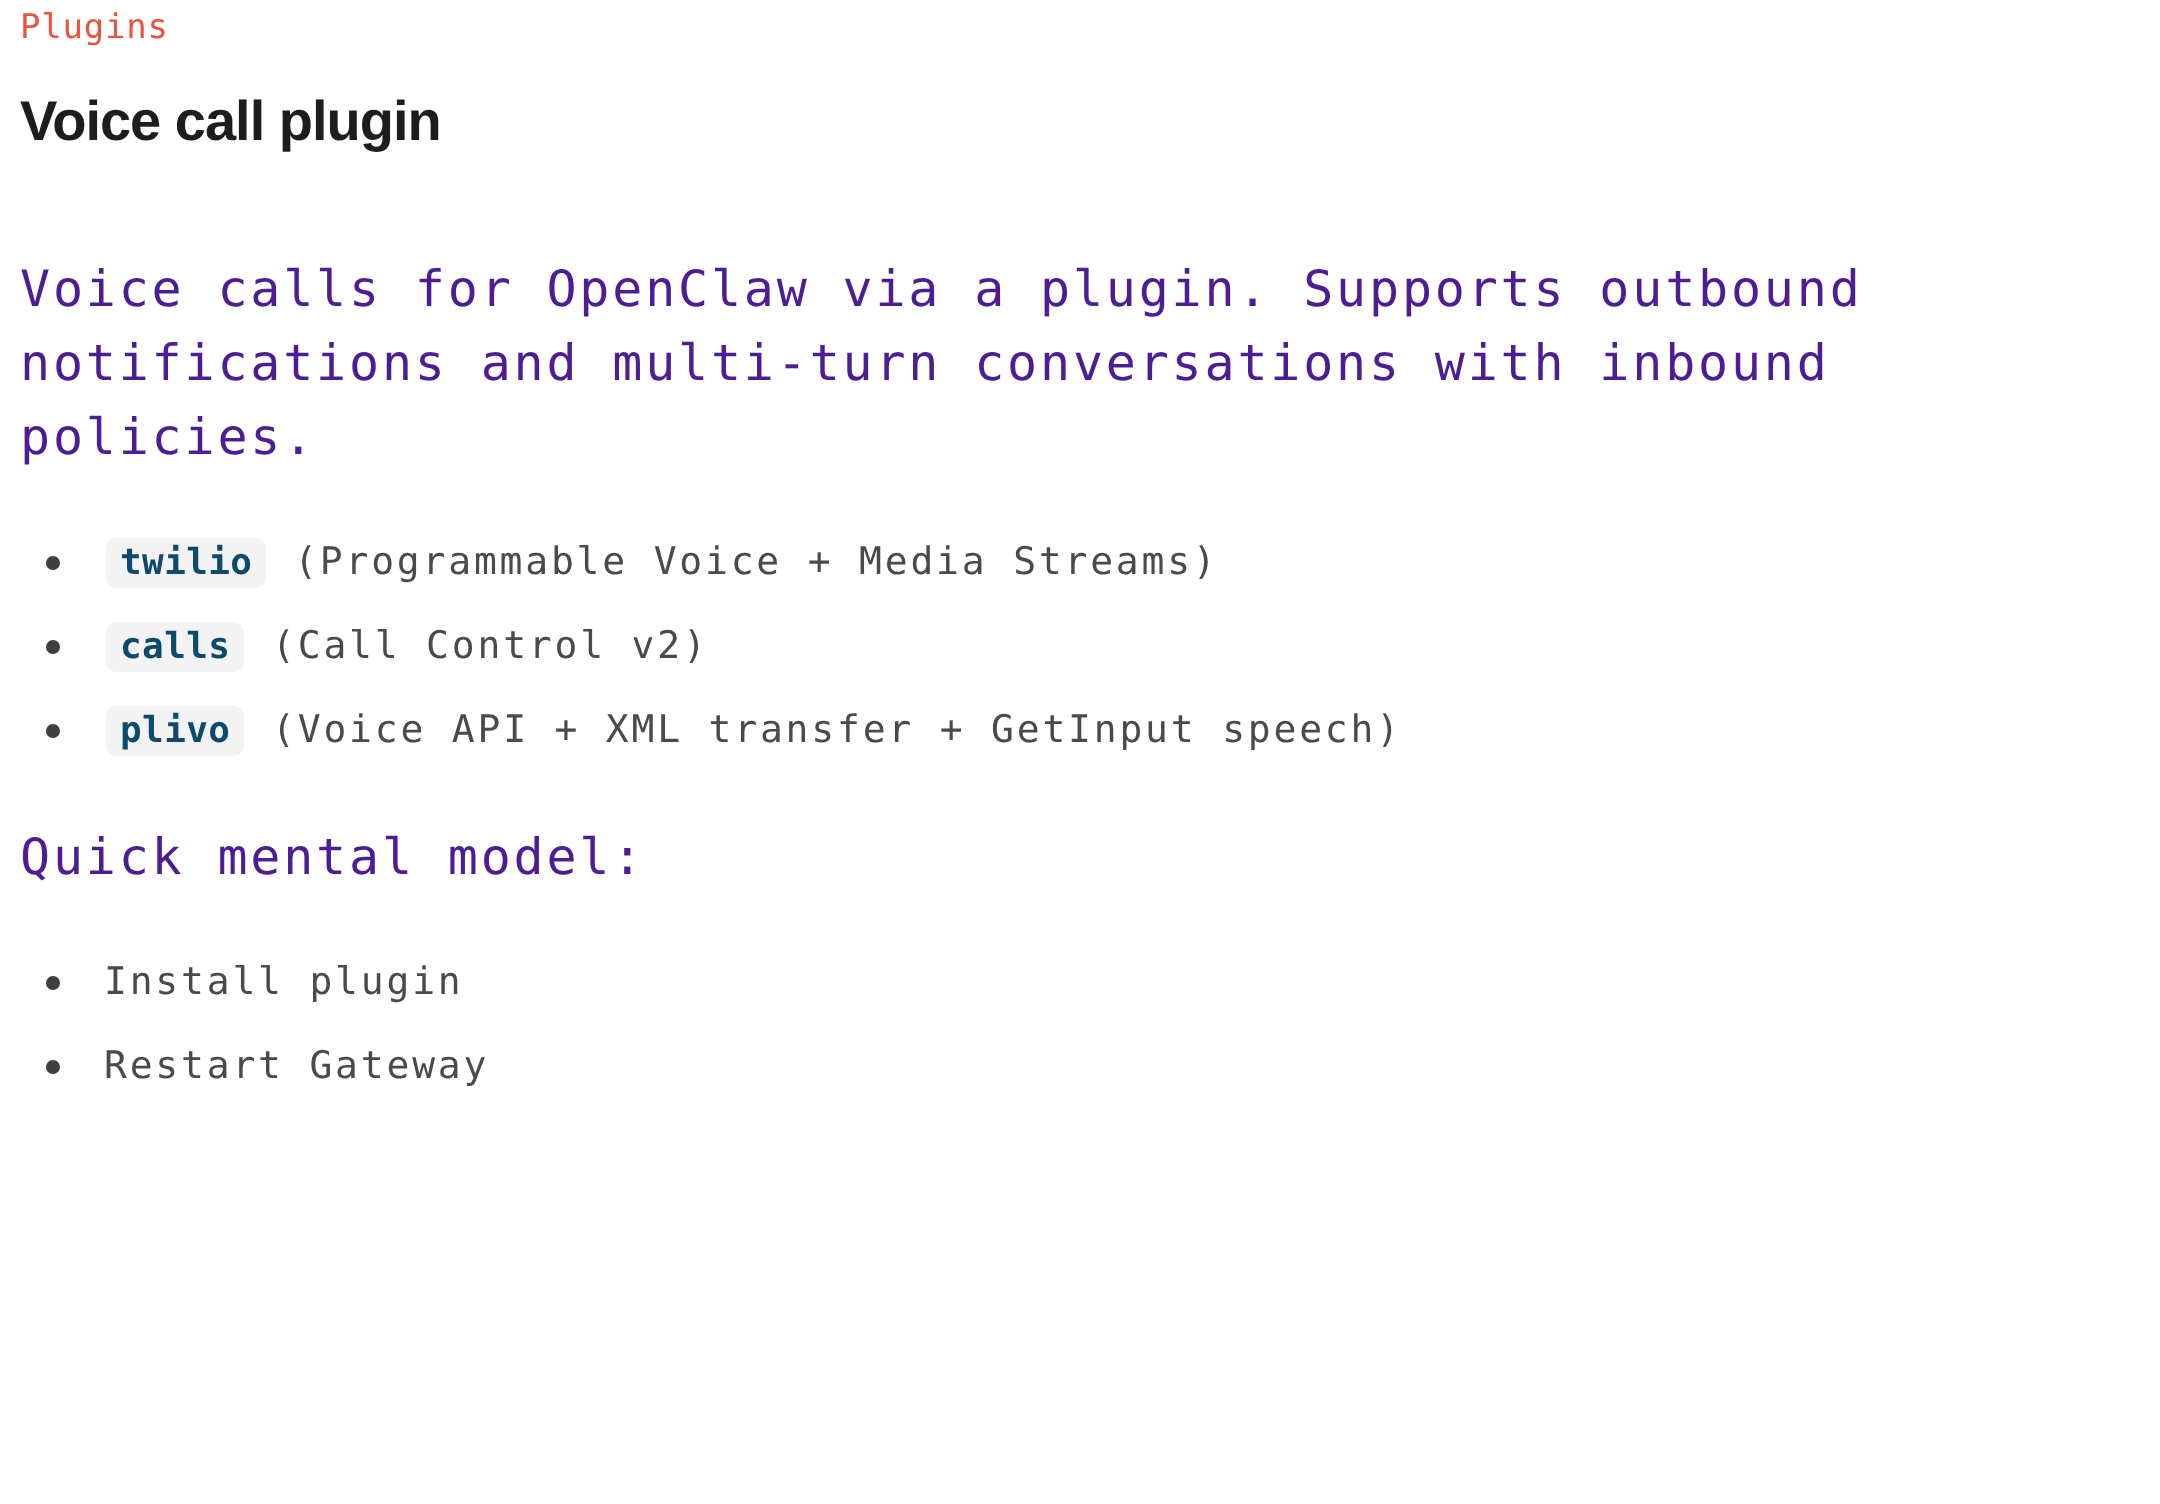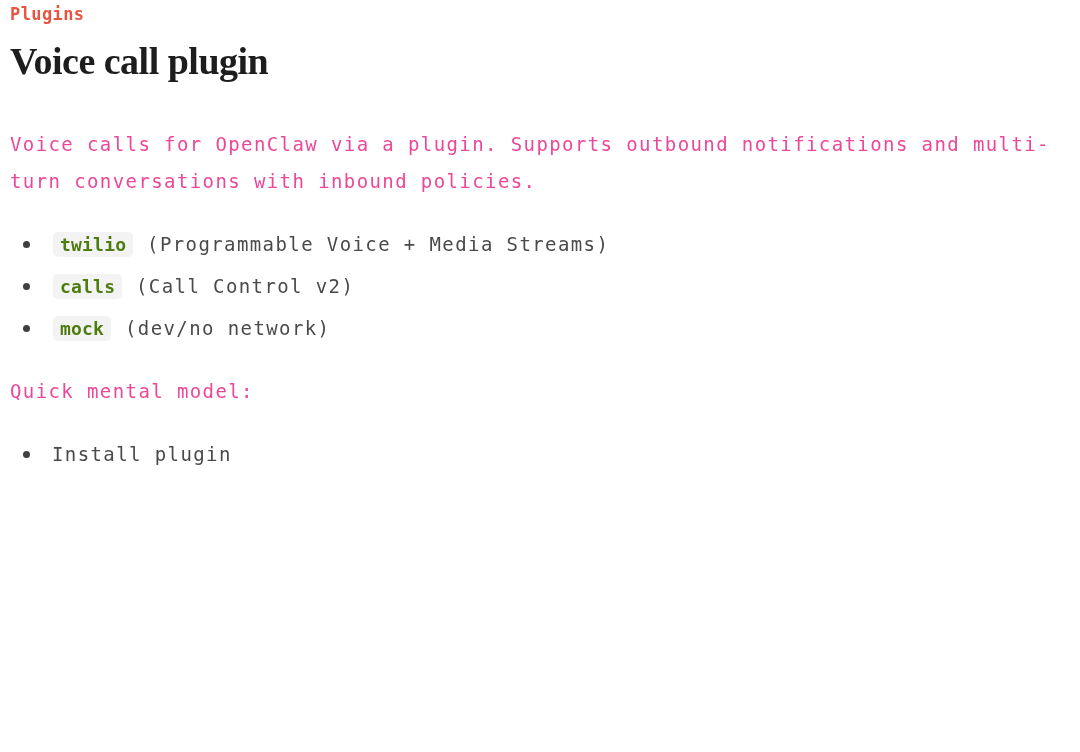--- a/index.html
+++ b/index.html
@@ -13,38 +13,38 @@
     overflow: hidden;
     font-family: "DejaVu Sans Mono", "Liberation Mono", monospace;
   }
   .page {
     width: 1060px;
     padding: 3px 10px 0 10px;
   }
   .eyebrow {
     color: #e65540;
     font-size: 17px;
-    font-weight: 700;
+    font-weight: 400;
     letter-spacing: 0.4px;
     line-height: 22px;
   }
   h1.title {
-    font-family: Liberation Serif, serif;
-    font-size: 38px;
+    font-family: Liberation Sans, sans-serif;
+    font-size: 28px;
     line-height: 46px;
     font-weight: 700;
     letter-spacing: -0.5px;
     color: #1d1d1d;
     margin: 13px 0 0 0;
   }
   p.body {
-    font-size: 19px;
+    font-size: 25px;
     line-height: 37px;
     letter-spacing: 1.4px;
-    color: #ec4899;
+    color: #4c1d95;
     margin: 26px 0;
   }
   p.intro {
     margin-top: 42px;
   }
   ul.doc-list {
     list-style: none;
     margin: 21px 0;
     padding: 0;
   }
@@ -65,21 +65,21 @@
     width: 7px;
     height: 7px;
     border-radius: 50%;
     background: #3f3f3f;
   }
   .code {
     font-family: "DejaVu Sans Mono", "Liberation Mono", monospace;
     font-size: 18px;
     font-weight: 700;
     letter-spacing: 0.2px;
-    color: #4d7c0f;
+    color: #0c4a6e;
     background: #f3f3f3;
     border-radius: 5px;
     padding: 2px 7px;
     margin: 0 1px;
     white-space: nowrap;
   }
 </style>
 </head>
 <body>
 
@@ -87,21 +87,22 @@
   <div class="eyebrow">Plugins</div>
 
   <h1 class="title">Voice call plugin</h1>
 
   <p class="body intro">Voice calls for OpenClaw via a plugin. Supports outbound notifications and multi-turn conversations with inbound policies.</p>
 
 
   <ul class="doc-list">
       <li><span class="code">twilio</span><span> (Programmable Voice + Media Streams)</span></li>
       <li><span class="code">calls</span><span> (Call Control v2)</span></li>
-      <li><span class="code">mock</span><span> (dev/no network)</span></li>
+      <li><span class="code">plivo</span><span> (Voice API + XML transfer + GetInput speech)</span></li>
     </ul>
 
   <p class="body">Quick mental model:</p>
 
   <ul class="doc-list">
       <li><span>Install plugin</span></li>
+      <li><span>Restart Gateway</span></li>
     </ul>
 </main>
 
 </body></html>

